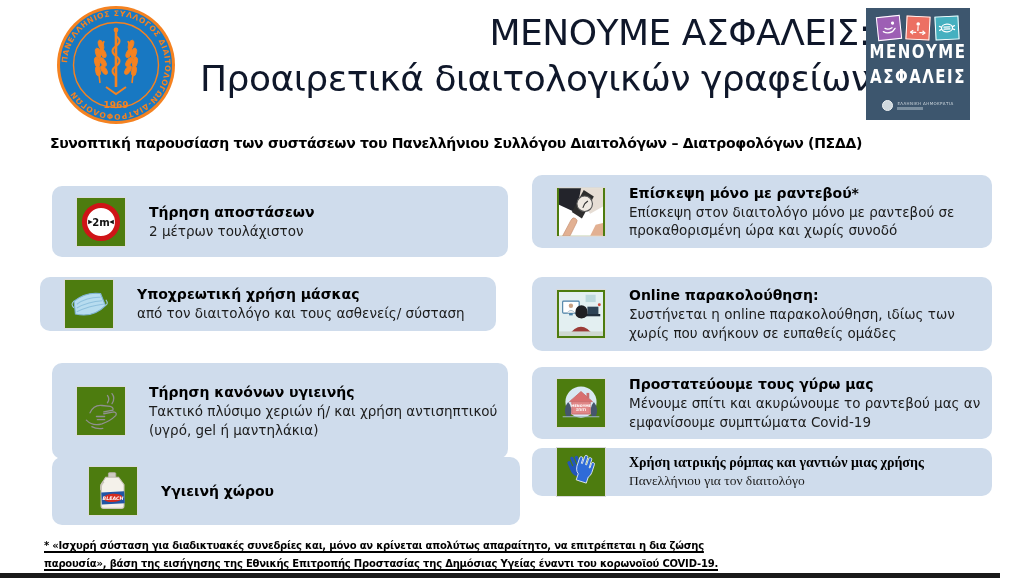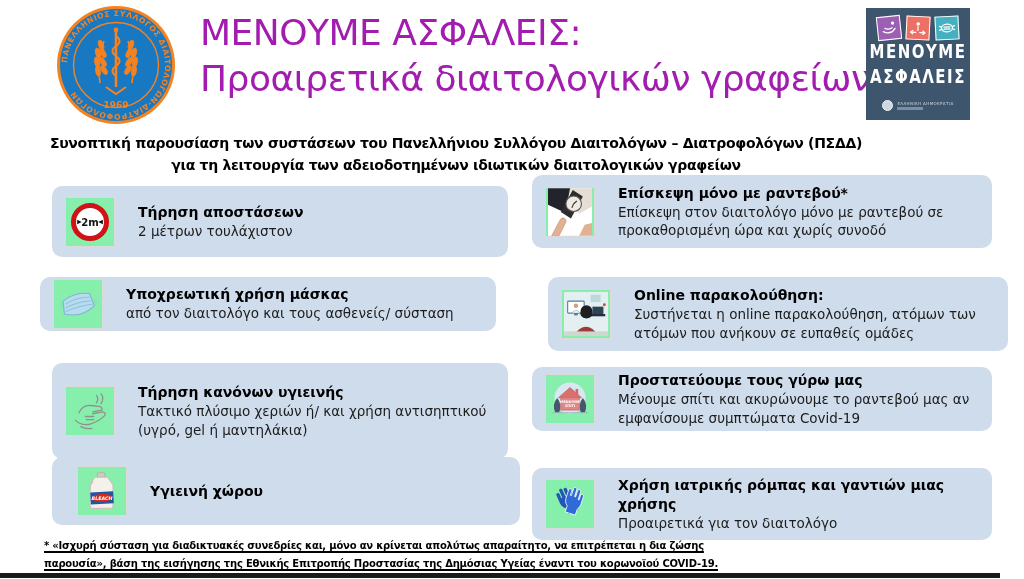--- a/index.html
+++ b/index.html
@@ -5,21 +5,21 @@
   html,body{margin:0;padding:0;}
   body{
     width:1024px;height:579px;position:relative;overflow:hidden;
     background:#ffffff;
     font-family:"DejaVu Sans","Liberation Sans",sans-serif;
     -webkit-font-smoothing:antialiased;
   }
   
   .psdd-logo{position:absolute;left:56px;top:5px;width:120px;height:120px;}
   .title-block{position:absolute;left:200px;top:10px;line-height:46px;}
-  .title-line{font-size:36px;color:#a21caf;letter-spacing:-0.5px;white-space:nowrap;}
+  .title-line{font-size:36px;color:#0f172a;letter-spacing:-0.5px;white-space:nowrap;text-align:right;}
   .campaign-logo{
     position:absolute;left:866px;top:8px;width:104px;height:112px;
     background:#3d566e;display:flex;flex-direction:column;align-items:center;
   }
   .campaign-icons{display:flex;gap:5px;margin-top:8px;}
   .mini-sq{width:22px;height:22px;border:1.5px solid #ffffff;display:flex;align-items:center;justify-content:center;}
   .mini-sq.purple{background:#9d5fb4;transform:rotate(-6deg);}
   .mini-sq.coral{background:#ec7063;transform:rotate(3deg);}
   .mini-sq.teal{background:#45b0c0;transform:rotate(-3deg);}
   .campaign-word{color:#fff;font-weight:700;font-size:15px;letter-spacing:1.5px;line-height:19px;margin-top:3px;transform:scaleY(1.25);}
@@ -33,34 +33,34 @@
   .subtitle{
     position:absolute;left:0;top:132px;width:912px;text-align:center;
     font-weight:700;color:#000;font-size:14px;line-height:22px;letter-spacing:-0.3px;
   }
   
   .card{
     position:absolute;background:#cfdcec;border-radius:10px;
     display:flex;align-items:center;
   }
   .iconbox{
-    width:48px;height:48px;background:#86efac;border:1px solid #dadada;
-    margin-left:13px;flex:0 0 auto;display:flex;align-items:center;justify-content:center;overflow:hidden;
+    width:48px;height:48px;background:#4d7c0f;border:1px solid #dadada;
+    margin-left:24px;flex:0 0 auto;display:flex;align-items:center;justify-content:center;overflow:hidden;
   }
   .cardtext{margin-left:23px;padding-right:10px;}
   .cardtext h3{margin:0;font-size:14px;font-weight:700;color:#000;line-height:19px;}
   .cardtext p{margin:0;font-size:13.5px;color:#1c1c1c;line-height:18.5px;}
   #card-l1{left:52px;top:186px;width:456px;height:71px;}
   #card-l2{left:40px;top:277px;width:456px;height:54px;}
   #card-l3{left:52px;top:363px;width:456px;height:96px;}
   #card-l4{left:52px;top:457px;width:456px;height:68px;padding-left:12px;}
   #card-r1{left:532px;top:175px;width:460px;height:73px;}
-  #card-r2{left:548px;top:277px;width:460px;height:74px;}
-  #card-r3{left:532px;top:367px;width:460px;height:64px;}
-  #card-r4{left:532px;top:468px;width:460px;height:72px;}
+  #card-r2{left:532px;top:277px;width:460px;height:74px;}
+  #card-r3{left:532px;top:367px;width:460px;height:72px;}
+  #card-r4{left:532px;top:448px;width:460px;height:48px;font-family:Liberation Serif, serif;}
   
   .footnote{position:absolute;left:44px;top:537px;width:966px;color:#000;}
   .footnote div{
     font-size:10px;font-weight:700;line-height:18px;letter-spacing:-0.2px;
     text-decoration:underline;text-decoration-thickness:1.5px;text-underline-offset:2px;white-space:nowrap;
   }
   .bottom-bar{position:absolute;left:0;top:573px;width:1000px;height:5px;background:#1a1a1a;}
 </style>
 </head>
 <body>
@@ -146,21 +146,20 @@
     <div class="gov-emblem"></div>
     <div class="gov-texts">
       <div class="gov-line1">ΕΛΛΗΝΙΚΗ ΔΗΜΟΚΡΑΤΙΑ</div>
       <div class="gov-line2"></div>
     </div>
   </div>
 </div>
 
 <div class="subtitle">
   <div>Συνοπτική παρουσίαση των συστάσεων του Πανελλήνιου Συλλόγου Διαιτολόγων – Διατροφολόγων (ΠΣΔΔ)</div>
-  <div>για τη λειτουργία των αδειοδοτημένων ιδιωτικών διαιτολογικών γραφείων</div>
 </div>
 
 <div class="card" id="card-l1">
   <div class="iconbox">
     <svg width="44" height="44" viewBox="0 0 48 48">
       <circle cx="24" cy="24" r="18" fill="#fff" stroke="#cf1417" stroke-width="5.5"></circle>
       <polygon points="10,21.5 10,26.5 15,24" fill="#111"></polygon>
       <polygon points="38,21.5 38,26.5 33,24" fill="#111"></polygon>
       <text x="24" y="28" font-size="11" font-weight="bold" text-anchor="middle" fill="#111">2m</text>
     </svg>
@@ -250,21 +249,21 @@
       <path d="M31 16 h12 v8 h-12 z" fill="#2e4356"></path>
       <rect x="29" y="24" width="16" height="2.5" fill="#22303e"></rect>
       <circle cx="44" cy="14" r="1.6" fill="#d04b3e"></circle>
       <path d="M18 21 a6.5 6.5 0 0 1 13 0 q1.5 7 -6.5 8 q-8 -1 -6.5 -8 z" fill="#1f1f23"></path>
       <path d="M10 48 q14 -20 28 0 z" fill="#9c3b37"></path>
       <rect x="0" y="43" width="48" height="5" fill="#cfd8cf"></rect>
     </svg>
   </div>
   <div class="cardtext">
     <h3>Online παρακολούθηση:</h3>
-    <p>Συστήνεται η online παρακολούθηση, ατόμων των ατόμων που ανήκουν σε ευπαθείς ομάδες</p>
+    <p>Συστήνεται η online παρακολούθηση, ιδίως των χωρίς που ανήκουν σε ευπαθείς ομάδες</p>
   </div>
 </div>
 
 <div class="card" id="card-r3">
   <div class="iconbox">
     <svg width="44" height="44" viewBox="0 0 48 48">
       <circle cx="24" cy="23" r="17" fill="#d8e8f2"></circle>
       <path d="M8 39 q-4 -9 2 -16 q6 7 2 16 z" fill="#45566c"></path>
       <path d="M40 39 q4 -9 -2 -16 q-6 7 -2 16 z" fill="#45566c"></path>
       <rect x="14" y="21" width="20" height="15" fill="#e08787" stroke="#c96e6e"></rect>
@@ -287,21 +286,21 @@
       <g transform="rotate(-24 20 24)">
         <path d="M14 17 v-6 a1.8 1.8 0 0 1 3.6 0 v5 h1.2 v-8 a1.8 1.8 0 0 1 3.6 0 v8 h1.2 v-7 a1.8 1.8 0 0 1 3.6 0 v9 h1 v-5 a1.7 1.7 0 0 1 3.4 0 v9 q0 4 -2.2 6 v7 h-11.5 v-7 q-4.5 -3 -3.9 -11 z" fill="#2456b8"></path>
       </g>
       <g transform="rotate(18 28 24)">
         <path d="M18 17 v-6 a1.8 1.8 0 0 1 3.6 0 v5 h1.2 v-8 a1.8 1.8 0 0 1 3.6 0 v8 h1.2 v-7 a1.8 1.8 0 0 1 3.6 0 v9 h1 v-5 a1.7 1.7 0 0 1 3.4 0 v9 q0 4 -2.2 6 v7 h-11.5 v-7 q-4.5 -3 -3.9 -11 z" fill="#2f6bd8" stroke="#fff" stroke-width="0.8"></path>
       </g>
     </svg>
   </div>
   <div class="cardtext">
     <h3>Χρήση ιατρικής ρόμπας και γαντιών μιας χρήσης</h3>
-    <p>Προαιρετικά για τον διαιτολόγο</p>
+    <p>Πανελλήνιου για τον διαιτολόγο</p>
   </div>
 </div>
 
 <div class="footnote">
   <div>* «Ισχυρή σύσταση για διαδικτυακές συνεδρίες και, μόνο αν κρίνεται απολύτως απαραίτητο, να επιτρέπεται η δια ζώσης</div>
   <div>παρουσία», βάση της εισήγησης της Εθνικής Επιτροπής Προστασίας της Δημόσιας Υγείας έναντι του κορωνοϊού COVID-19.</div>
 </div>
 
 <div class="bottom-bar"></div>
 

